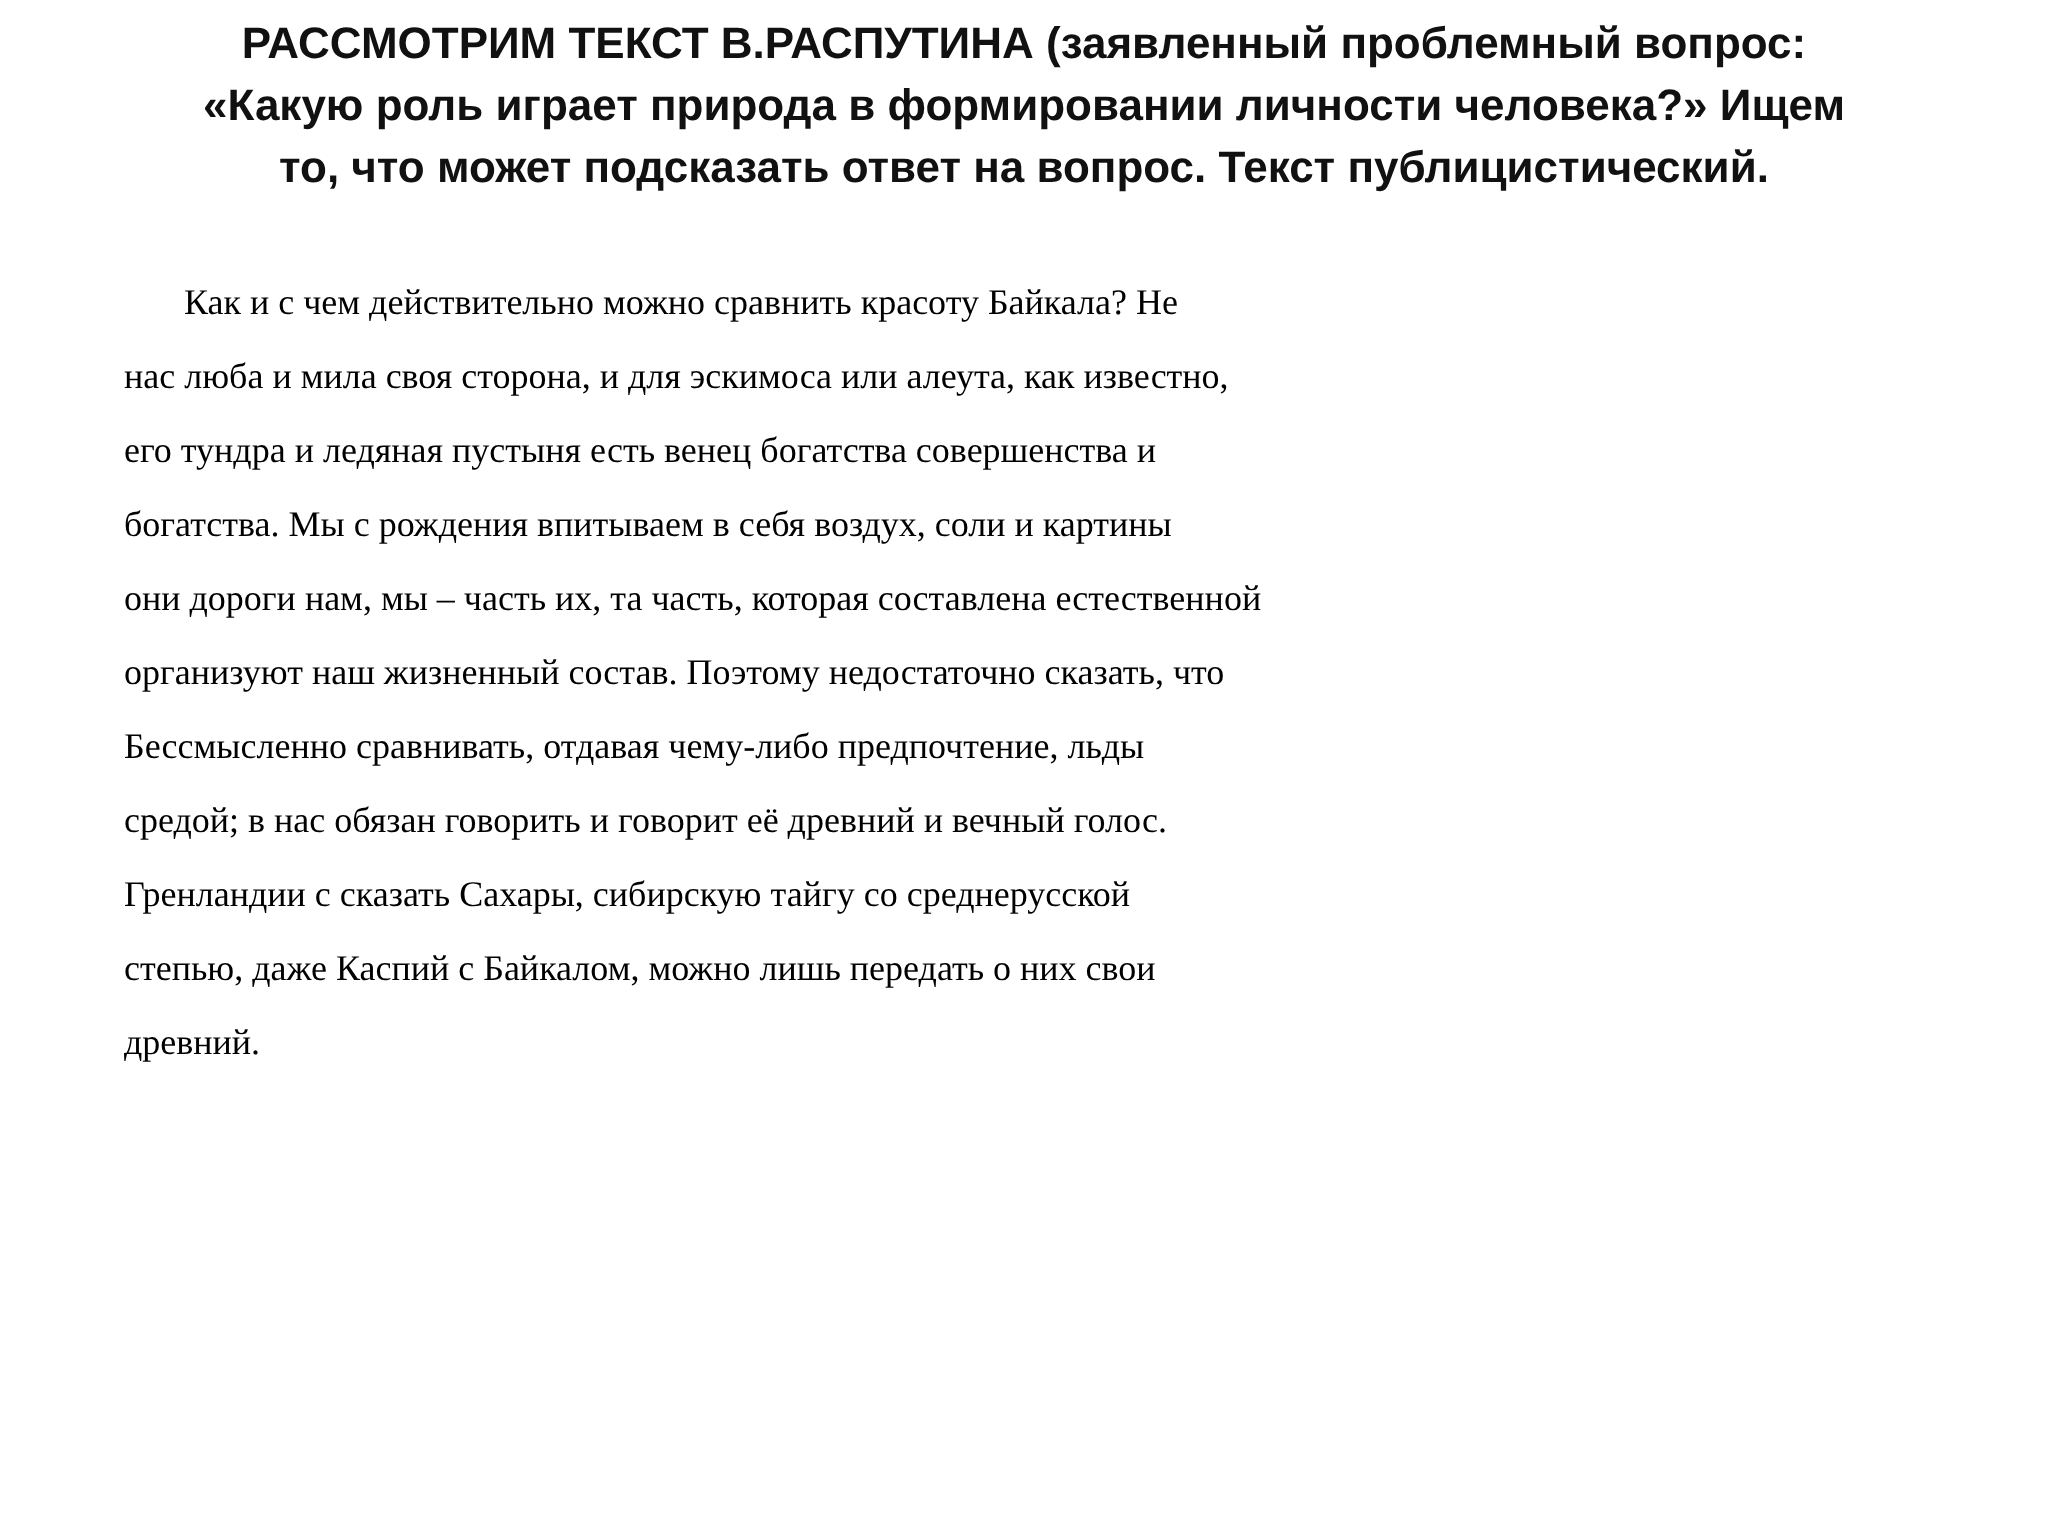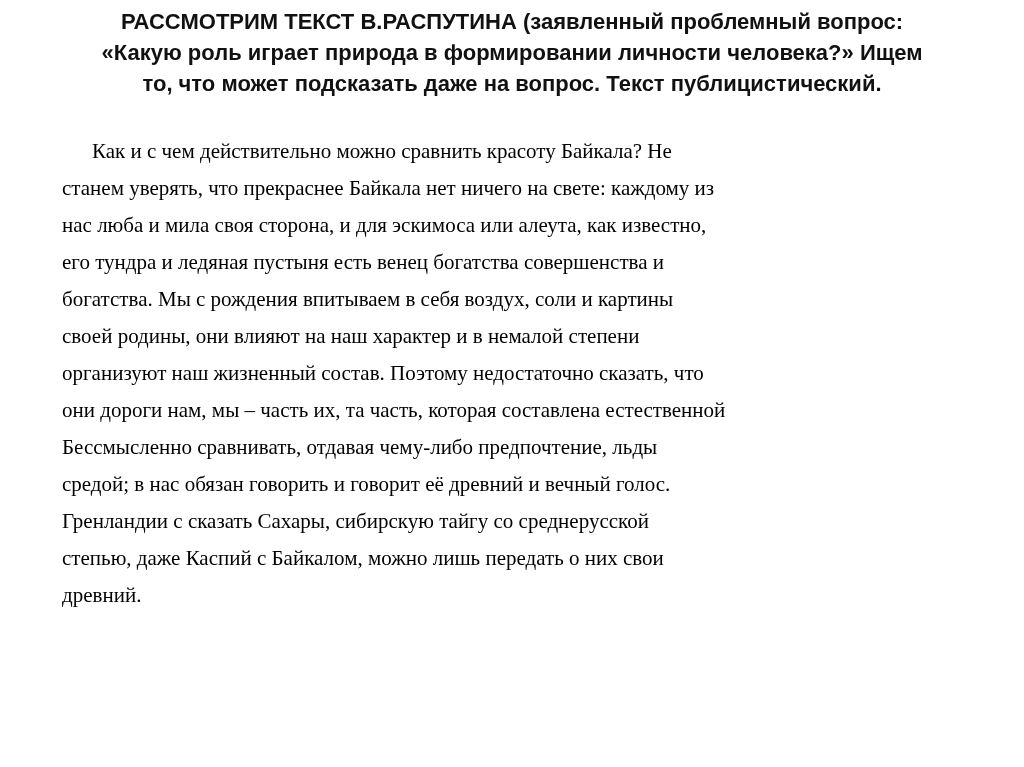--- a/index.html
+++ b/index.html
@@ -26,51 +26,49 @@
   }
   .title-line {
     white-space: nowrap;
   }
   .body-block {
     position: absolute;
     top: 133px;
     left: 62px;
     width: 920px;
     font-family: "Liberation Serif", serif;
-    font-size: 21px;
+    font-size: 18px;
     line-height: 37px;
     color: #000000;
   }
   .body-line {
     white-space: nowrap;
   }
   .body-line.indent {
     padding-left: 30px;
   }
 </style>
 </head>
 <body>
 
 <div class="slide">
 
   <div class="title-block">
     <div class="title-line">РАССМОТРИМ ТЕКСТ В.РАСПУТИНА (заявленный проблемный вопрос:</div>
     <div class="title-line">«Какую роль играет природа в формировании личности человека?» Ищем</div>
-    <div class="title-line">то, что может подсказать даже на вопрос. Текст публицистический.</div>
+    <div class="title-line">то, что может подсказать ответ на вопрос. Текст публицистический.</div>
   </div>
 
   <div class="body-block">
     <div class="body-line indent">Как и с чем действительно можно сравнить красоту Байкала? Не</div>
-    <div class="body-line">станем уверять, что прекраснее Байкала нет ничего на свете: каждому из</div>
     <div class="body-line">нас люба и мила своя сторона, и для эскимоса или алеута, как известно,</div>
     <div class="body-line">его тундра и ледяная пустыня есть венец богатства совершенства и</div>
     <div class="body-line">богатства. Мы с рождения впитываем в себя воздух, соли и картины</div>
-    <div class="body-line">своей родины, они влияют на наш характер и в немалой степени</div>
+    <div class="body-line">они дороги нам, мы – часть их, та часть, которая составлена естественной</div>
     <div class="body-line">организуют наш жизненный состав. Поэтому недостаточно сказать, что</div>
-    <div class="body-line">они дороги нам, мы – часть их, та часть, которая составлена естественной</div>
     <div class="body-line">Бессмысленно сравнивать, отдавая чему-либо предпочтение, льды</div>
     <div class="body-line">средой; в нас обязан говорить и говорит её древний и вечный голос.</div>
     <div class="body-line">Гренландии с сказать Сахары, сибирскую тайгу со среднерусской</div>
     <div class="body-line">степью, даже Каспий с Байкалом, можно лишь передать о них свои</div>
     <div class="body-line">древний.</div>
   </div>
 
 </div>
 
 </body></html>

